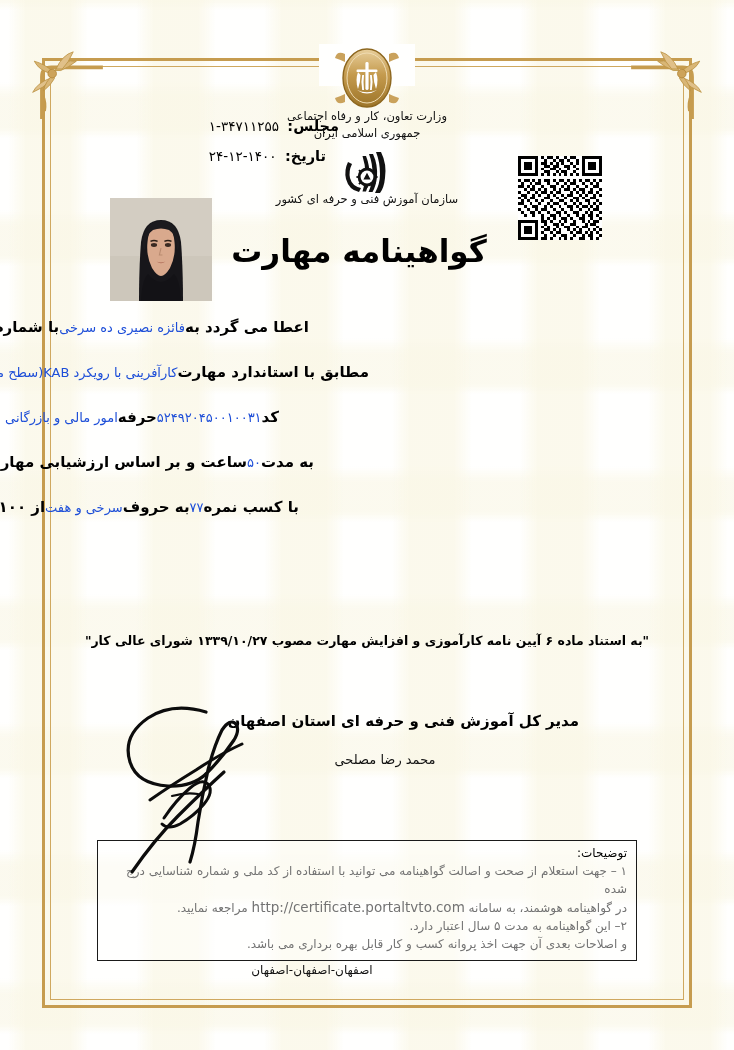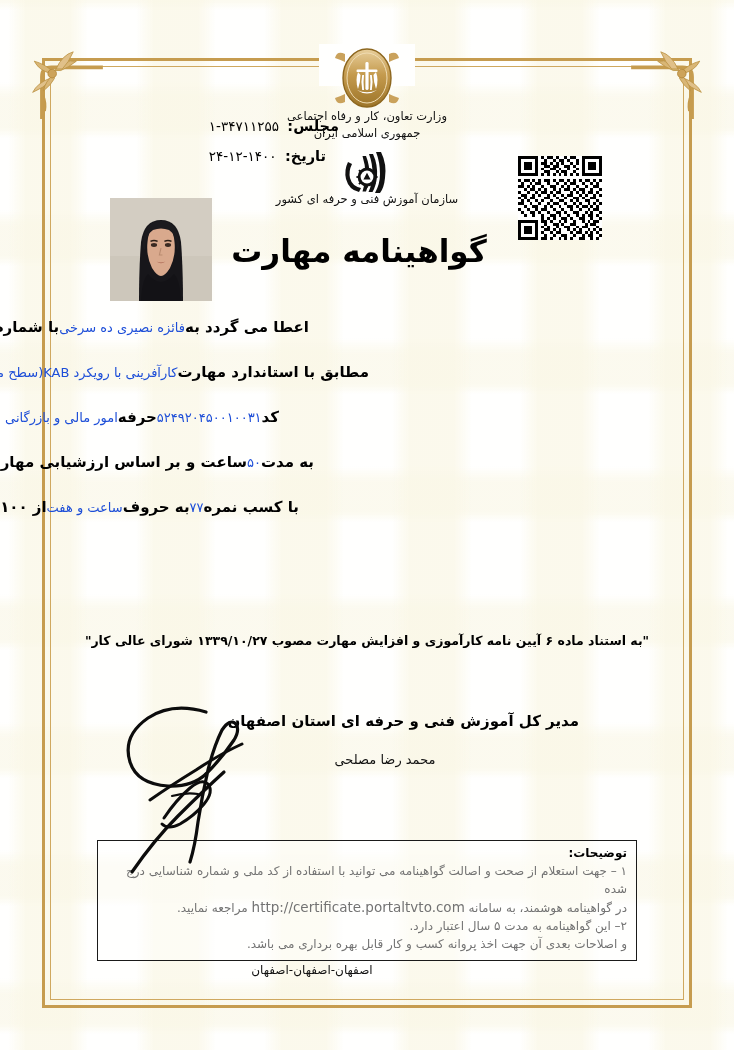--- a/index.html
+++ b/index.html
@@ -254,21 +254,21 @@
     width: 540px;
     border: 1px solid #1a1a1a;
     box-sizing: border-box;
     padding: 5px 9px 7px 9px;
     background: rgba(255,255,255,0.45);
     z-index: 6;
     direction: rtl;
   }
   .notes-title {
     font-size: 12px;
-    font-weight: bold;
+    font-weight: normal;
     color: #000;
     text-align: right;
     margin-bottom: 2px;
   }
   .notes-line {
     font-size: 12px;
     line-height: 18px;
     color: #737373;
     text-align: right;
   }
@@ -698,21 +698,21 @@
 
     </div>
 
     <div class="row r5">
       <span class="lbl">با کسب نمره</span>
       <span class="gap-m"></span>
       <span class="val">۷۷</span>
       <span class="gap-m"></span>
       <span class="lbl">به حروف</span>
       <span class="gap-s"></span>
-      <span class="val">ساعت و هفت</span>
+      <span class="val">سرخی و هفت</span>
       <span class="gap-m"></span>
       <span class="lbl">از ۱۰۰ و سطح</span>
       <span class="gap-s"></span>
 
     </div>
 
   </div>
 
   <div class="citation">"به استناد ماده ۶ آیین نامه کارآموزی و افزایش مهارت مصوب ۱۳۳۹/۱۰/۲۷ شورای عالی کار"</div>
 

